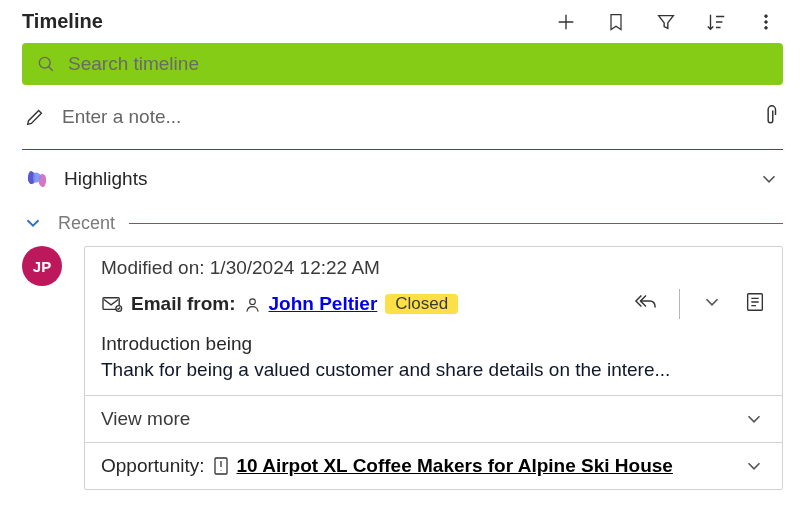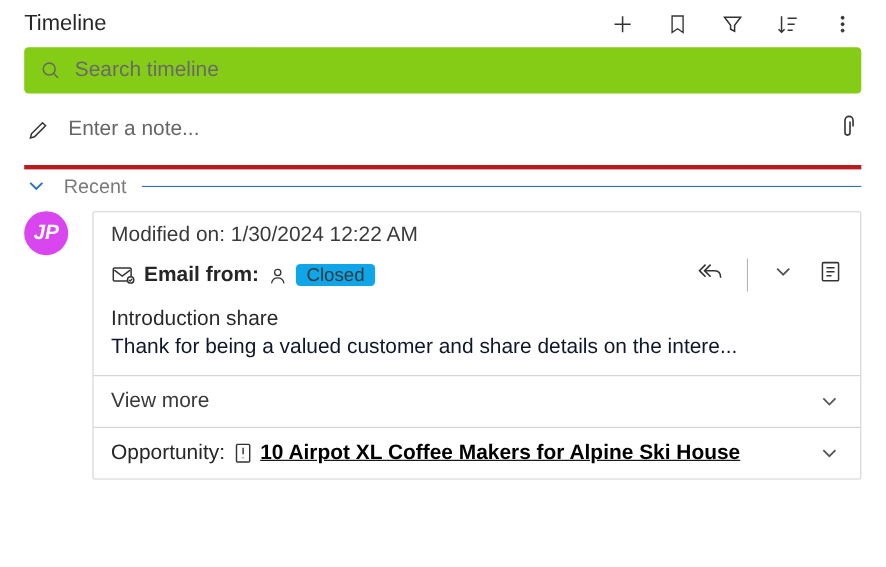--- a/index.html
+++ b/index.html
@@ -13,21 +13,21 @@
   }
   .timeline-root { padding: 6px 22px 0 22px; }
 
   
   .header {
     display: flex;
     align-items: center;
     justify-content: space-between;
     padding: 4px 0 10px 0;
   }
-  .header-title { font-size: 20px; font-weight: 400; }
+  .header-title { font-size: 20px; font-weight: 700; }
   .header-actions { display: flex; gap: 28px; align-items: center; padding-right: 6px; }
   .hdr-btn { width: 22px; height: 22px; display: flex; align-items: center; justify-content: center; cursor: pointer; }
   .hdr-btn svg { stroke: #333; }
 
   
   .search-bar {
     background: #84cc16;
     border-radius: 4px;
     height: 42px;
     display: flex;
@@ -39,21 +39,21 @@
   .search-input {
     border: none; background: transparent; outline: none;
     font-size: 19px; color: #3a3a3a; flex: 1;
   }
   .search-input::placeholder { color: #6a6a6a; }
 
   
   .note-row {
     display: flex; align-items: center; gap: 16px;
     padding: 18px 2px 18px 2px;
-    border-bottom: 4px solid #b91c1c;
+    border-bottom: 1px solid #b91c1c;
   }
   .note-input {
     border: none; outline: none; font-size: 19px; color: #666; flex: 1;
   }
   .note-input::placeholder { color: #666; }
   .attach-btn { cursor: pointer; }
 
   
   .highlights-row {
     display: flex; align-items: center; gap: 14px;
@@ -69,40 +69,39 @@
   .recent-row {
     display: flex; align-items: center; gap: 14px; padding: 4px 0 6px 0;
   }
   .recent-chevron { stroke: #2a70c4; }
   .recent-label { font-size: 18px; color: #7a7a7a; }
   .recent-line { flex: 1; height: 1px; background: #2a70c4; }
 
   
   .activity-row { display: flex; gap: 22px; align-items: flex-start; padding-top: 6px; }
   .avatar {
-    width: 40px; height: 40px; border-radius: 50%; background: #d946ef;
-    color: #fff; font-size: 19px; font-weight: 600;
+    width: 40px; height: 40px; border-radius: 50%; background: #be185d;
+    color: #fff; font-size: 15px; font-weight: 600;
     display: flex; align-items: center; justify-content: center;
     flex: none;
-    font-style: italic;
   }
   .card {
     flex: 1;
     border: 1px solid #d4d2d0;
     border-radius: 2px;
     background: #fff;
   }
   .card-sec { padding: 10px 16px 14px 16px; }
   .meta-line { font-size: 19px; color: #3a3a3a; margin-bottom: 10px; }
 
   .from-line { display: flex; align-items: center; gap: 8px; font-size: 19px; }
   .from-line .bold { font-weight: 600; }
   .from-line .sender { font-weight: 600; text-decoration: underline; }
   .status-chip {
-    background: #0ea5e9; color: #3a3a3a; border-radius: 4px;
+    background: #fde047; color: #3a3a3a; border-radius: 4px;
     padding: 0 10px; font-size: 17px;
   }
   .from-actions { margin-left: auto; display: flex; align-items: center; gap: 20px; }
   .from-actions .action { cursor: pointer; }
   .vline { width: 1px; height: 30px; background: #b7b5b3; }
 
   .subject { font-size: 19px; color: #2a2a2a; margin-top: 14px; }
   .preview { font-size: 19px; color: #0f172a; margin-top: 4px; white-space: nowrap; overflow: hidden; text-overflow: ellipsis; }
 
   .card-divider { height: 1px; background: #d4d2d0; margin: 0; }
@@ -169,20 +168,33 @@
         <path d="M4 20l1-4L16 5l3 3L8 19l-4 1z"></path>
       </svg>
     <input class="note-input" placeholder="Enter a note..." style="">
     <div class="attach-btn">
       <svg width="22" height="24" viewBox="0 0 24 24" fill="none" stroke="#333" stroke-width="1.6">
           <path d="M18 12V6a4 4 0 0 0-8 0v12a2.5 2.5 0 0 0 5 0V7"></path>
         </svg>
     </div>
   </div>
 
+  <div class="highlights-row">
+    <div class="highlights-icon">
+      <svg width="26" height="26" viewBox="0 0 32 32">
+        <path d="M9 6 Q6 6 5 12 Q4 20 8 22 Q13 23 14 17 Q15 8 9 6 Z" fill="#5b57d1"></path>
+        <path d="M23 26 Q26 26 27 20 Q28 12 24 10 Q19 9 18 15 Q17 24 23 26 Z" fill="#d974c6"></path>
+        <path d="M12 9 Q10 15 12 20 Q17 22 20 17 Q22 11 18 9 Q14 7 12 9 Z" fill="#7b8ff0" opacity="0.9"></path>
+      </svg>
+    </div>
+    <div class="highlights-label">Highlights</div>
+    <svg class="chevron" width="24" height="22" viewBox="0 0 24 24" fill="none" stroke-width="1.8">
+        <path d="M6 9l6 6 6-6"></path>
+      </svg>
+  </div>
 
   <div class="recent-row">
     <svg class="recent-chevron" width="22" height="22" viewBox="0 0 24 24" fill="none" stroke-width="2">
         <path d="M6 9l6 6 6-6"></path>
       </svg>
     <div class="recent-label">Recent</div>
     <div class="recent-line"></div>
   </div>
 
   <div class="activity-row">
@@ -200,20 +212,21 @@
               <rect x="2" y="3" width="18" height="13" rx="1"></rect>
               <path d="M3 5l8 6 8-6"></path>
               <circle cx="19.5" cy="15" r="3.2" fill="#fff"></circle>
               <path d="M18 15l1 1 2-2"></path>
             </svg>
           <span class="bold">Email from:</span>
           <svg width="17" height="17" viewBox="0 0 24 24" fill="none" stroke="#333" stroke-width="1.6">
               <circle cx="12" cy="8" r="4"></circle>
               <path d="M4 22c1-5 5-7 8-7s7 2 8 7"></path>
             </svg>
+          <a class="sender" href="#">John Peltier</a>
           <span class="status-chip">Closed</span>
 
           <div class="from-actions">
             <div class="action">
               <svg width="26" height="22" viewBox="0 0 28 24" fill="none" stroke="#333" stroke-width="1.6">
                   <path d="M9 5L3 11l6 6"></path>
                   <path d="M14 5l-6 6 6 6"></path>
                   <path d="M8 11h10c4 0 6 3 6 7"></path>
                 </svg>
             </div>
@@ -225,21 +238,21 @@
             </div>
             <div class="action">
               <svg width="22" height="22" viewBox="0 0 24 24" fill="none" stroke="#333" stroke-width="1.5">
                   <rect x="4" y="3" width="16" height="18" rx="1"></rect>
                   <path d="M8 8h8M8 12h8M8 16h5"></path>
                 </svg>
             </div>
           </div>
         </div>
 
-        <div class="subject">Introduction share</div>
+        <div class="subject">Introduction being</div>
         <div class="preview">Thank for being a valued customer and share details on the intere...</div>
       </div>
 
       <div class="card-divider"></div>
 
       <div class="viewmore-row">
         <span class="viewmore-label">View more</span>
         <svg class="chevron" width="24" height="22" viewBox="0 0 24 24" fill="none" stroke-width="1.8">
             <path d="M6 9l6 6 6-6"></path>
           </svg>

